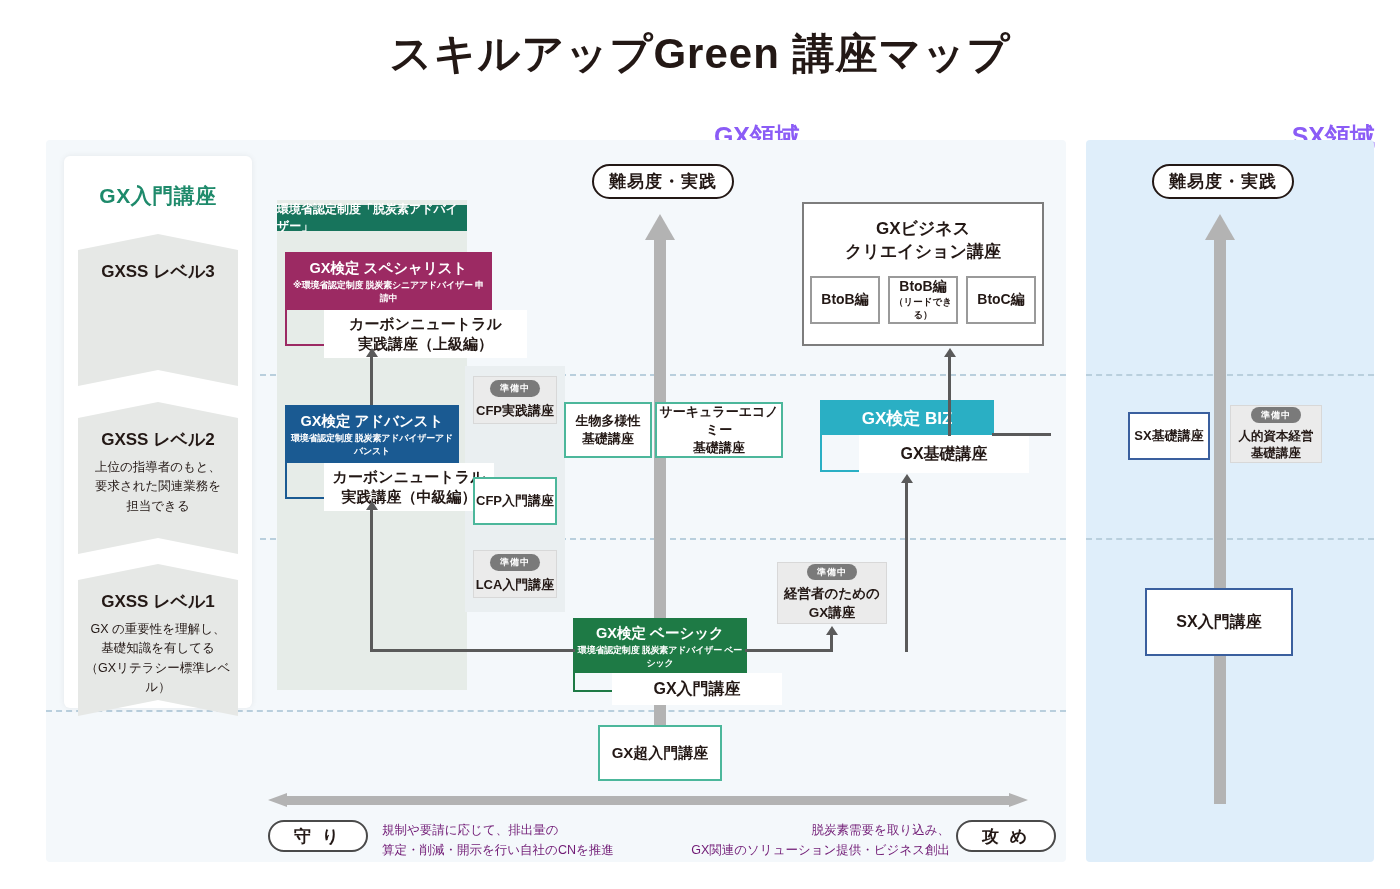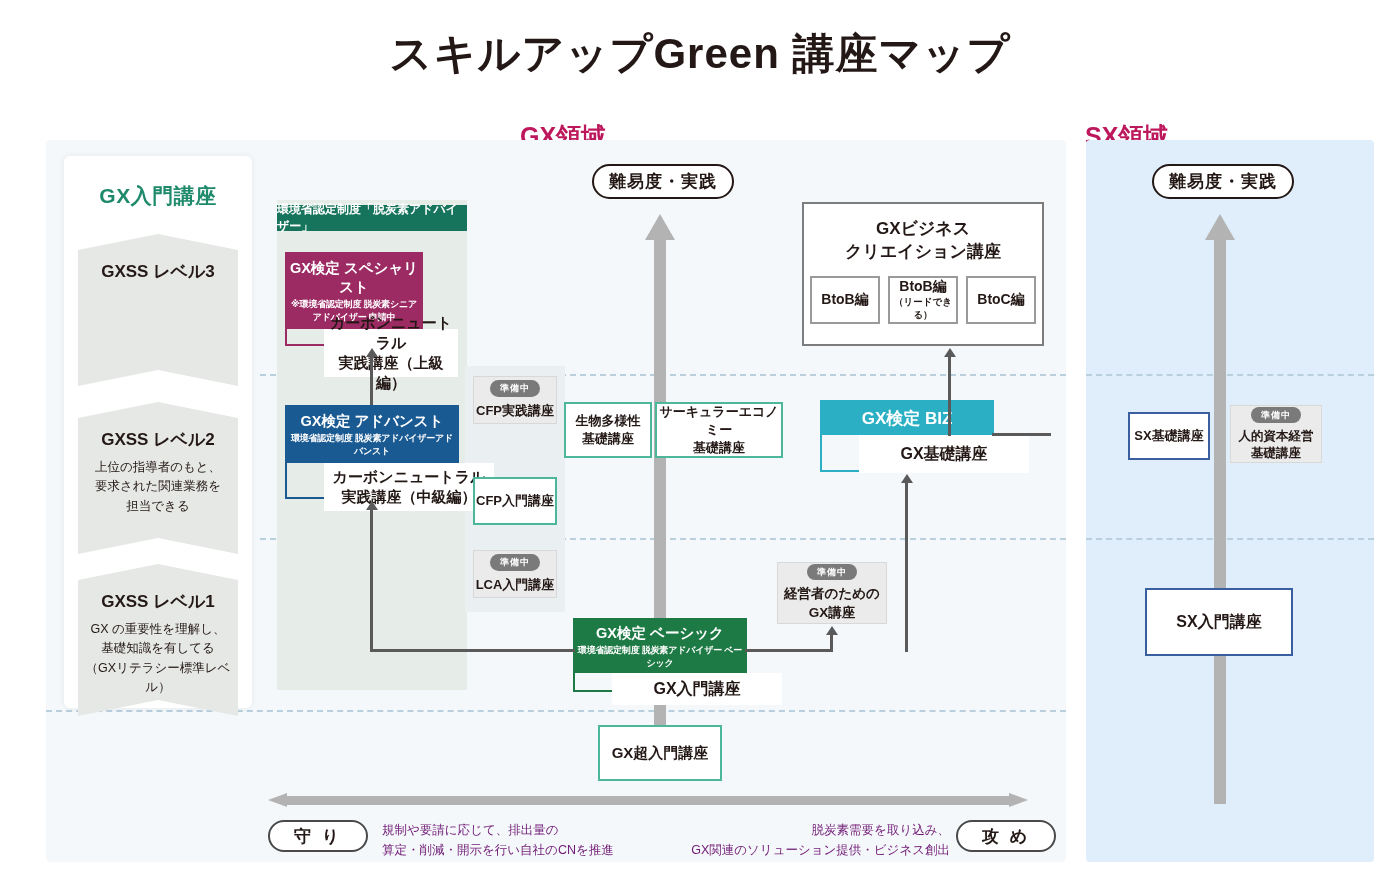--- a/index.html
+++ b/index.html
@@ -16,22 +16,22 @@
   
   .title{
     position:absolute;top:26px;left:0;width:1400px;
     text-align:center;
     font-size:42px;font-weight:bold;letter-spacing:1px;
     color:#231815;
   }
 
   
   .domain-head{
-    position:absolute;text-align:left;
-    font-size:25px;font-weight:bold;color:#be185d;
+    position:absolute;text-align:right;
+    font-size:25px;font-weight:bold;color:#8b5cf6;
   }
   #gx-head{left:520px;top:120px;width:280px;}
   #sx-head{left:1085px;top:120px;width:290px;}
 
   
   .panel{
     position:absolute;
     background:#f4f8fb;
     border-radius:4px;
   }
@@ -207,21 +207,21 @@
 
   <div style="position:absolute;left:277px;top:200px;width:190px;height:490px;background:#e6ece8;"></div>
 
   <div style="position:absolute;left:465px;top:366px;width:100px;height:246px;background:#eaeff1;"></div>
 
   <div style="position:absolute;left:277px;top:205px;width:190px;height:26px;background:#17745c;color:#fff;
               display:flex;align-items:center;justify-content:center;font-size:12px;font-weight:bold;">
     <span>環境省認定制度「脱炭素アドバイザー」</span>
   </div>
 
-  <div class="hdrbox" style="left:285px;top:252px;width:138px;height:94px;border:2px solid #9c2a63;">
+  <div class="hdrbox" style="left:285px;top:252px;width:207px;height:94px;border:2px solid #9c2a63;">
     <div class="hd" style="background:#9c2a63;">
       <span class="main" style="font-size:14.5px;">GX検定 スペシャリスト</span>
       <span class="sub">※環境省認定制度 脱炭素シニアアドバイザー 申請中</span>
     </div>
     <div class="bd" style="height:48px;font-size:15px;line-height:1.35;white-space:pre-line;">カーボンニュートラル
 実践講座（上級編）</div>
   </div>
 
   <div class="hdrbox" style="left:285px;top:405px;width:174px;height:94px;border:2px solid #1a5a92;">
     <div class="hd" style="background:#1a5a92;">

